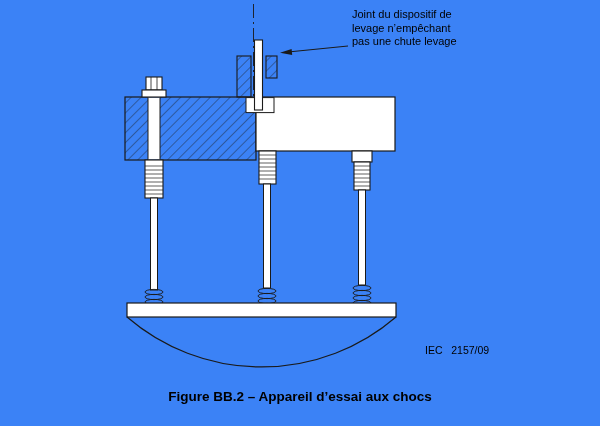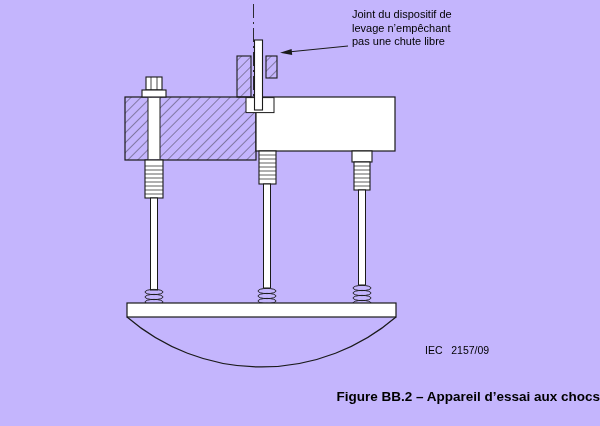--- a/index.html
+++ b/index.html
@@ -1,35 +1,35 @@
 <!DOCTYPE html>
 <html><head>
 <meta charset="utf-8">
 <style>
   html,body{margin:0;padding:0;background:#fff;}
   .page{
     position:relative;
     width:600px;height:426px;
-    background:#c4b5fd;
+    background:#3b82f6;
     font-family:"Liberation Sans",sans-serif;
     color:#000;
     overflow:hidden;
   }
   .diagram-svg{position:absolute;left:0;top:0;}
   .annotation{
     position:absolute;left:352px;top:8px;width:140px;
     font-size:11px;line-height:13.5px;color:#000;
   }
   .iec-ref{
     position:absolute;left:425px;top:344px;
     font-size:10.5px;color:#000;
   }
   .caption{
     position:absolute;left:0;top:389px;width:600px;
-    text-align:right;font-weight:bold;font-size:13.5px;color:#000;
+    text-align:center;font-weight:bold;font-size:13.5px;color:#000;
   }
 </style>
 </head>
 <body>
 
 <div class="page">
 
   <svg class="diagram-svg" width="600" height="426" viewBox="0 0 600 426">
     <defs>
       <pattern id="hatch" width="7" height="7" patternUnits="userSpaceOnUse" patternTransform="rotate(45)">
@@ -110,20 +110,20 @@
 
     <g>
       <line x1="348" y1="46" x2="288" y2="52" stroke="#1a1a1a" stroke-width="1"></line>
       <polygon points="280,52.8 292.2,54.9 291.6,48.9" fill="#1a1a1a"></polygon>
     </g>
   </svg>
 
   <div class="annotation">
     <div>Joint du dispositif de</div>
     <div>levage n’empêchant</div>
-    <div>pas une chute libre</div>
+    <div>pas une chute levage</div>
   </div>
 
   <div class="iec-ref">IEC&nbsp;&nbsp;&nbsp;2157/09</div>
 
   <div class="caption">Figure BB.2 – Appareil d’essai aux chocs</div>
 
 </div>
 
 </body></html>

